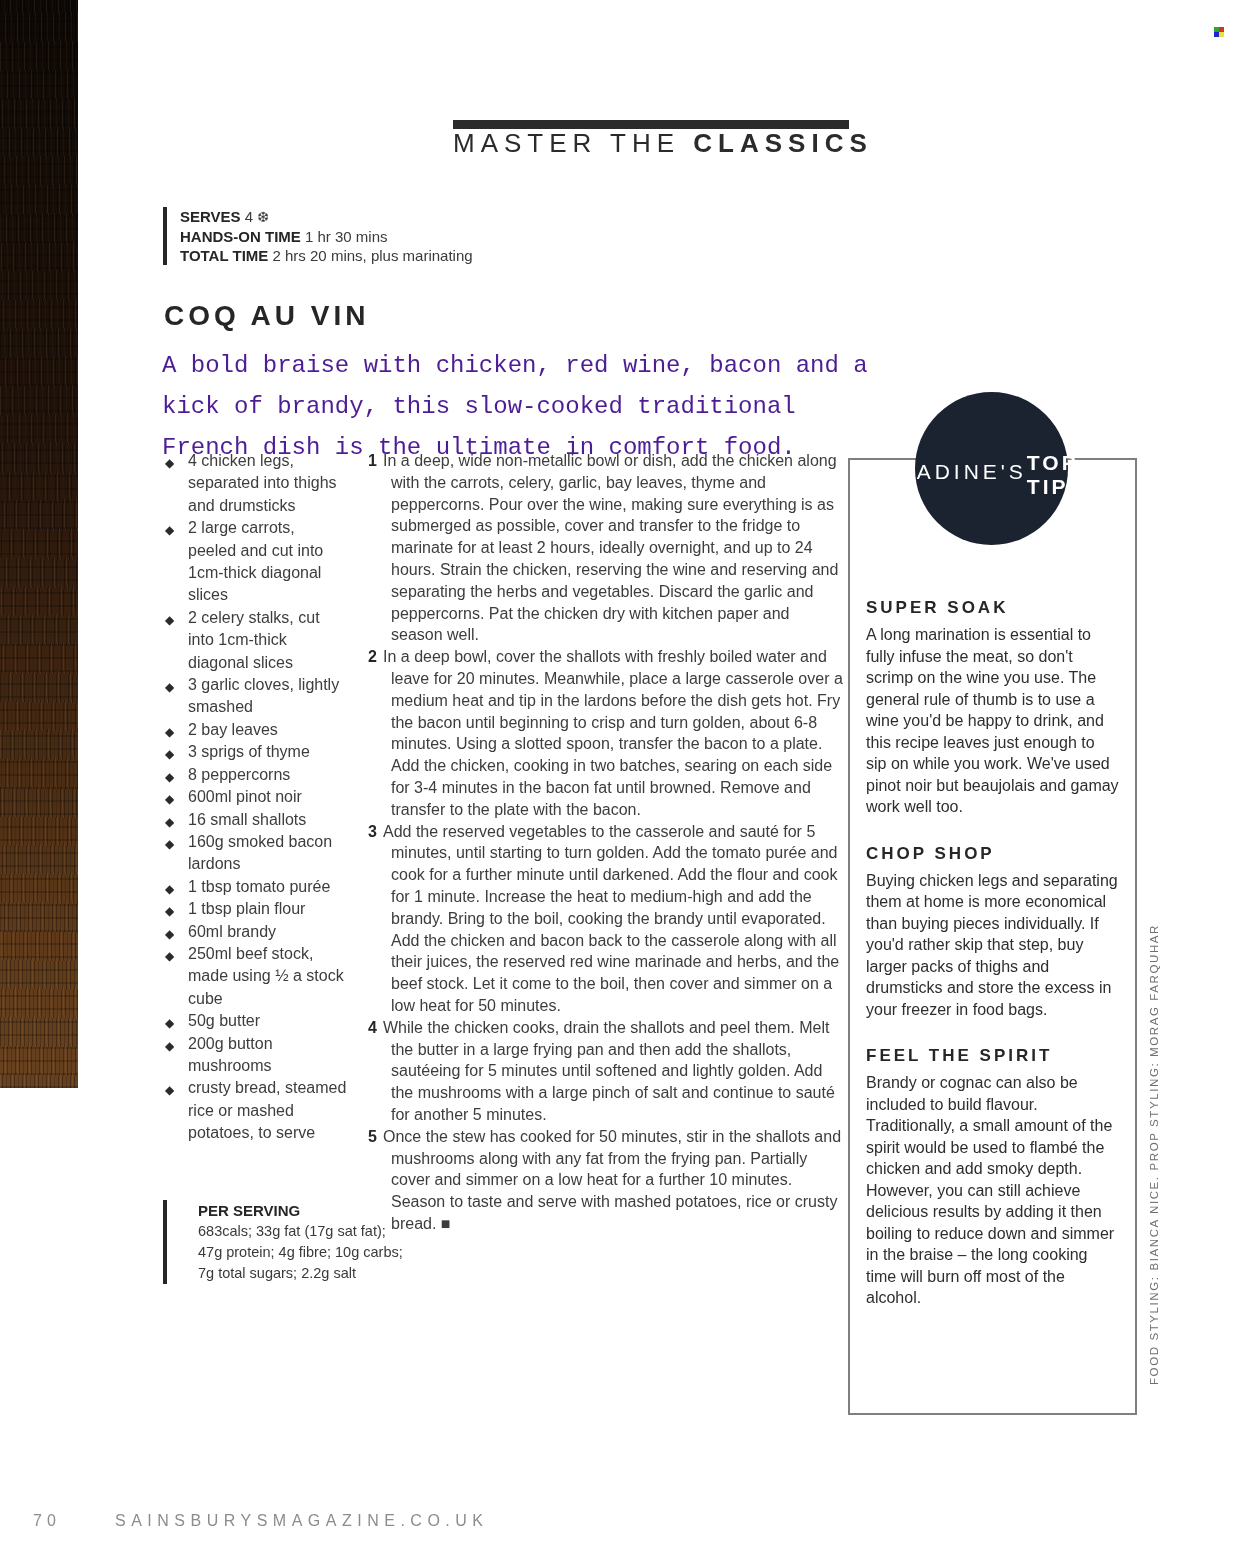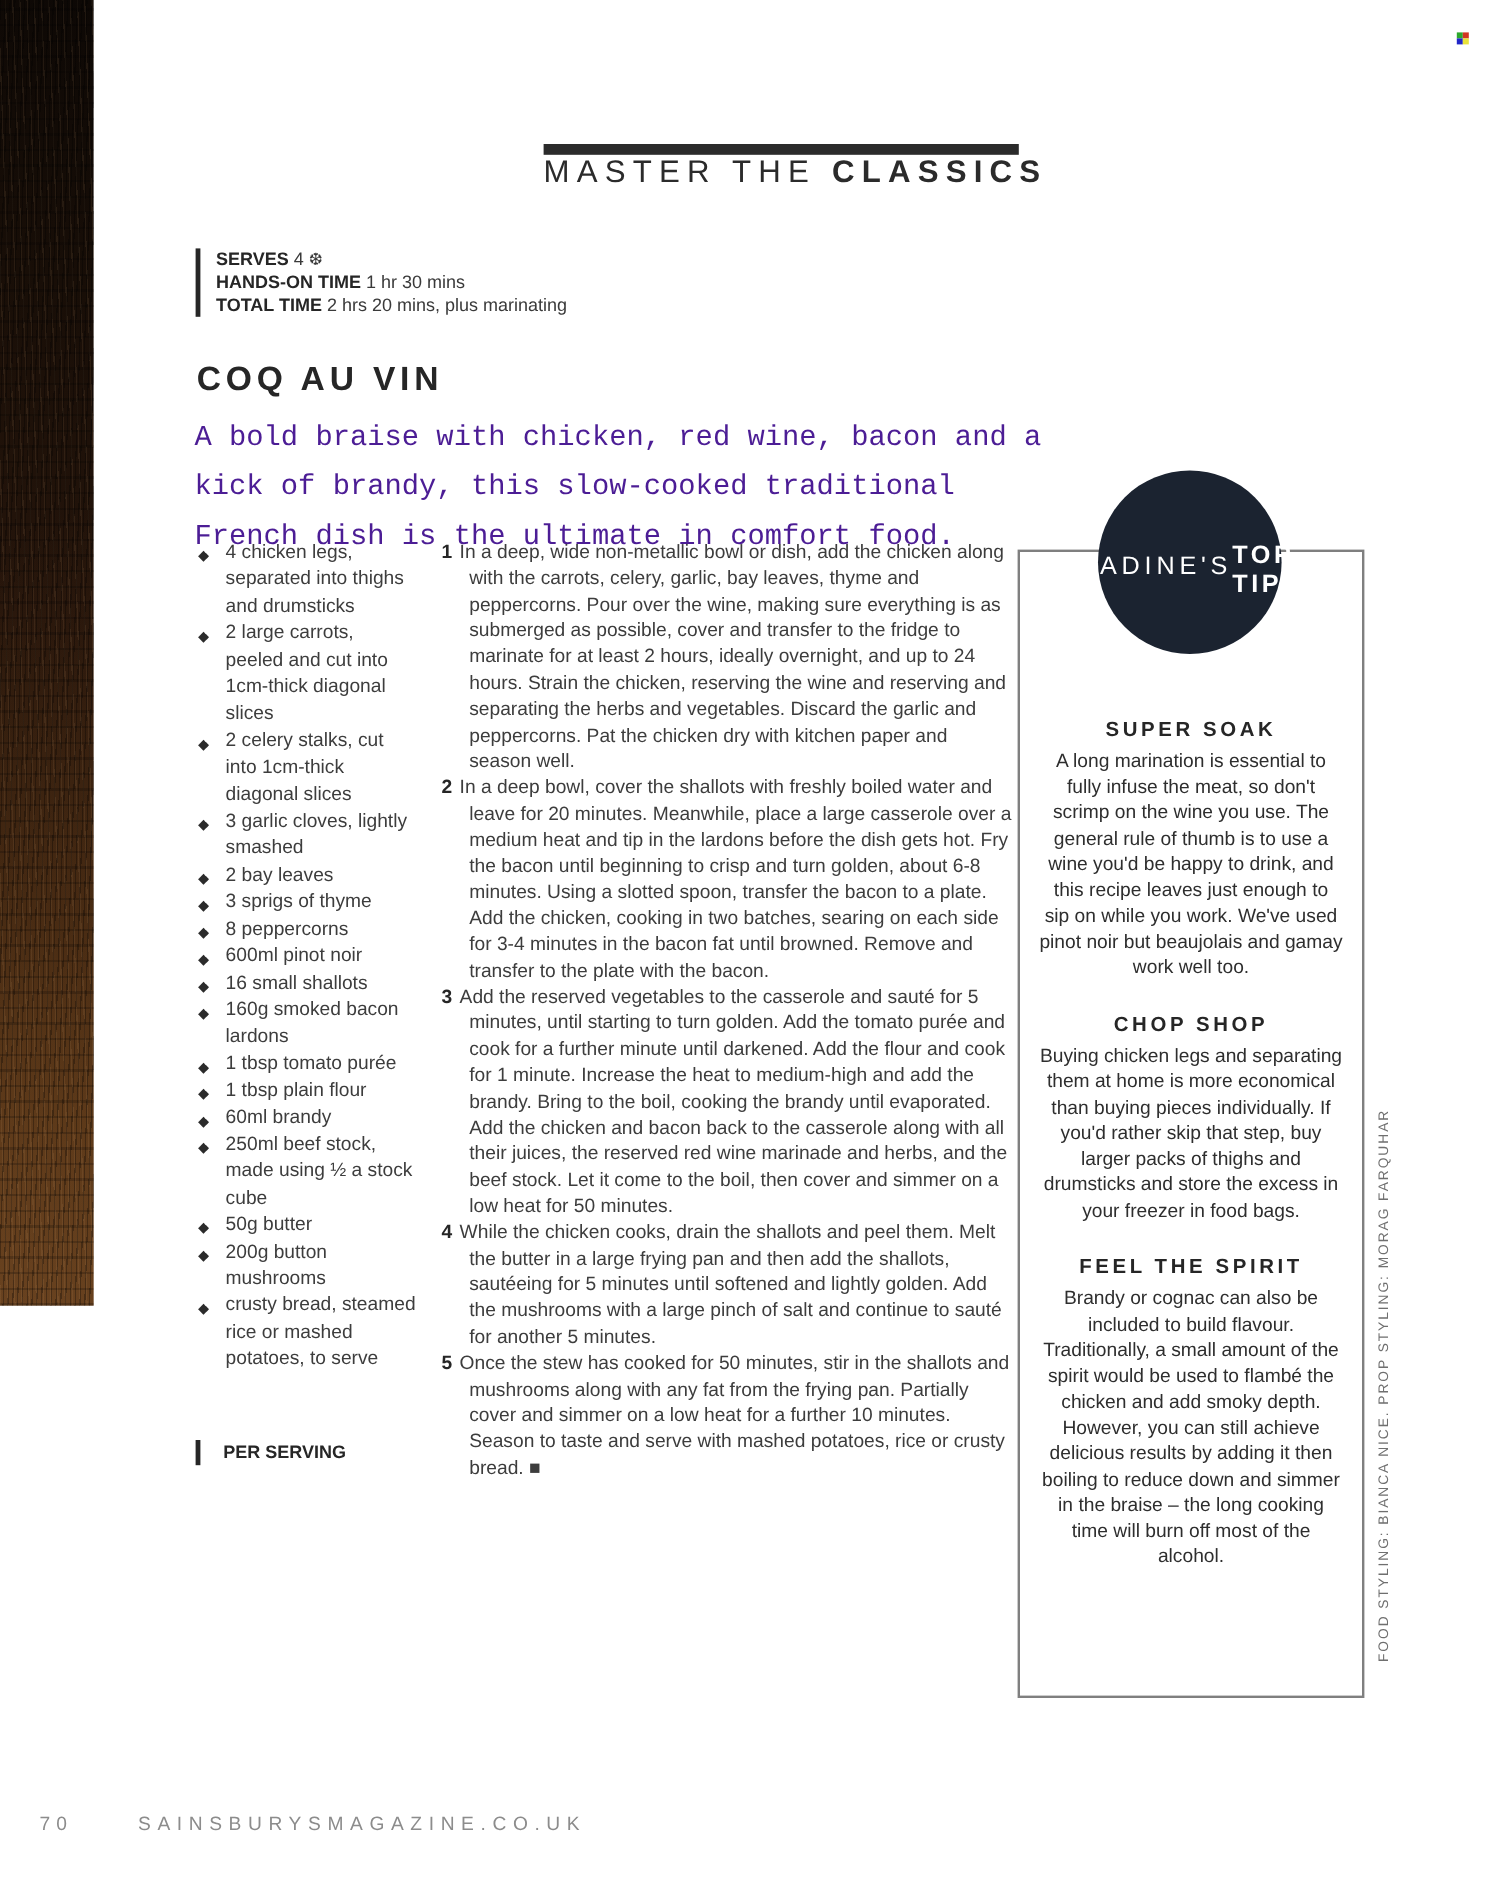--- a/index.html
+++ b/index.html
@@ -40,32 +40,32 @@
     font-family:Liberation Mono, monospace;font-size:24px;line-height:41px;color:#4c1d95;}
 
   
   .ingredients{position:absolute;left:165px;top:450px;width:182px;
     font-size:16px;line-height:22.4px;color:#3d3d3d;}
   .ing{position:relative;padding-left:23px;}
   .ing .bullet{position:absolute;left:0;top:2px;font-size:12px;color:#2b2b2b;}
 
   
   .per-serving{position:absolute;left:163px;top:1200px;width:210px;border-left:4px solid #262626;
-    padding-left:19px;font-size:14.5px;line-height:21px;color:#3a3a3a;}
+    padding-left:31px;font-size:14.5px;line-height:21px;color:#3a3a3a;}
   .per-serving .ps-head{font-weight:bold;font-size:15px;color:#262626;}
 
   
   .method{position:absolute;left:368px;top:450px;width:476px;
     font-size:16px;line-height:21.8px;color:#3d3d3d;}
   .step{padding-left:23px;text-indent:-23px;}
   .step .num{font-weight:bold;color:#262626;display:inline-block;width:15px;text-indent:0;}
 
   
   .tipsbox{position:absolute;left:848px;top:458px;width:289px;height:957px;
-    border:2px solid #7f7f7f;box-sizing:border-box;text-align:center;}
+    border:2px solid #7f7f7f;box-sizing:border-box;}
   .badge{position:absolute;left:915px;top:392px;width:153px;height:153px;border-radius:50%;
     background:#1b2330;color:#ffffff;display:flex;flex-direction:row;align-items:center;
     justify-content:center;padding-top:6px;box-sizing:border-box;}
   .badge .b1{font-size:21px;letter-spacing:4px;font-weight:normal;}
   .badge .b2{font-size:21px;letter-spacing:3px;font-weight:bold;margin-top:7px;}
   .tips-inner{padding:112px 16px 0 16px;}
   .tip-head{font-size:17px;font-weight:bold;letter-spacing:3px;color:#262626;margin:26px 0 6px 0;}
   .tip-body{font-size:16px;line-height:21.5px;color:#2e2e2e;}
 
   
@@ -141,20 +141,21 @@
   <div class="method">
     <div class="step"><span class="num">1</span><span>In a deep, wide non-metallic bowl or dish, add the chicken along with the carrots, celery, garlic, bay leaves, thyme and peppercorns. Pour over the wine, making sure everything is as submerged as possible, cover and transfer to the fridge to marinate for at least 2 hours, ideally overnight, and up to 24 hours. Strain the chicken, reserving the wine and reserving and separating the herbs and vegetables. Discard the garlic and peppercorns. Pat the chicken dry with kitchen paper and season well.</span></div>
     <div class="step"><span class="num">2</span><span>In a deep bowl, cover the shallots with freshly boiled water and leave for 20 minutes. Meanwhile, place a large casserole over a medium heat and tip in the lardons before the dish gets hot. Fry the bacon until beginning to crisp and turn golden, about 6-8 minutes. Using a slotted spoon, transfer the bacon to a plate. Add the chicken, cooking in two batches, searing on each side for 3-4 minutes in the bacon fat until browned. Remove and transfer to the plate with the bacon.</span></div>
     <div class="step"><span class="num">3</span><span>Add the reserved vegetables to the casserole and sauté for 5 minutes, until starting to turn golden. Add the tomato purée and cook for a further minute until darkened. Add the flour and cook for 1 minute. Increase the heat to medium-high and add the brandy. Bring to the boil, cooking the brandy until evaporated. Add the chicken and bacon back to the casserole along with all their juices, the reserved red wine marinade and herbs, and the beef stock. Let it come to the boil, then cover and simmer on a low heat for 50 minutes.</span></div>
     <div class="step"><span class="num">4</span><span>While the chicken cooks, drain the shallots and peel them. Melt the butter in a large frying pan and then add the shallots, sautéeing for 5 minutes until softened and lightly golden. Add the mushrooms with a large pinch of salt and continue to sauté for another 5 minutes.</span></div>
     <div class="step"><span class="num">5</span><span>Once the stew has cooked for 50 minutes, stir in the shallots and mushrooms along with any fat from the frying pan. Partially cover and simmer on a low heat for a further 10 minutes. Season to taste and serve with mashed potatoes, rice or crusty bread. ■</span></div>
   </div>
 
   <div class="per-serving">
     <div class="ps-head">PER SERVING</div>
+    <div>683cals; 33g fat (17g sat fat); 47g protein; 4g fibre; 10g carbs; 7g total sugars; 2.2g salt</div>
   </div>
 
   <div class="tipsbox">
     <div class="tips-inner">
       <div class="tip-head">SUPER SOAK</div>
       <div class="tip-body">A long marination is essential to fully infuse the meat, so don't scrimp on the wine you use. The general rule of thumb is to use a wine you'd be happy to drink, and this recipe leaves just enough to sip on while you work. We've used pinot noir but beaujolais and gamay work well too.</div>
       <div class="tip-head">CHOP SHOP</div>
       <div class="tip-body">Buying chicken legs and separating them at home is more economical than buying pieces individually. If you'd rather skip that step, buy larger packs of thighs and drumsticks and store the excess in your freezer in food bags.</div>
       <div class="tip-head">FEEL THE SPIRIT</div>
       <div class="tip-body">Brandy or cognac can also be included to build flavour. Traditionally, a small amount of the spirit would be used to flambé the chicken and add smoky depth. However, you can still achieve delicious results by adding it then boiling to reduce down and simmer in the braise – the long cooking time will burn off most of the alcohol.</div>

